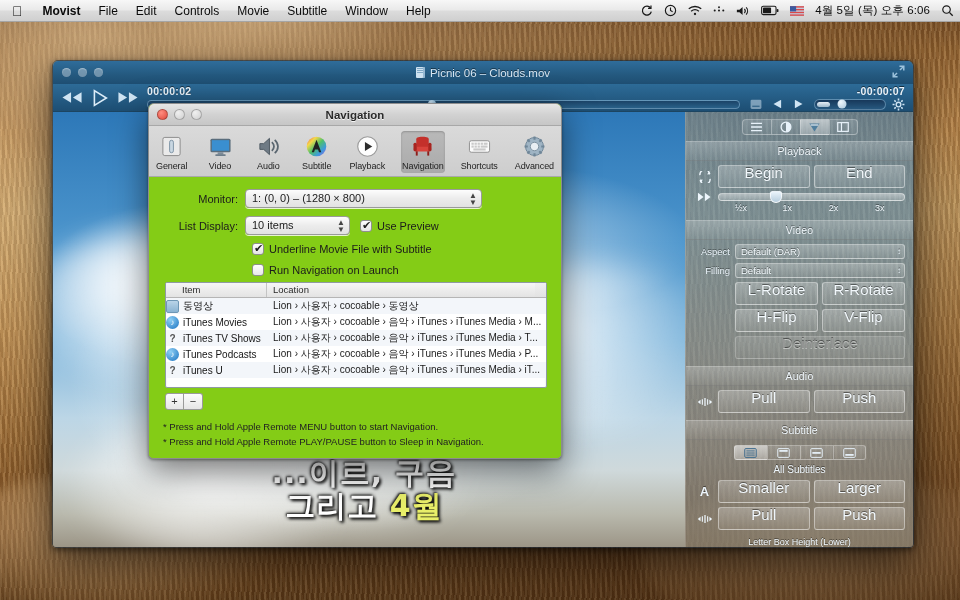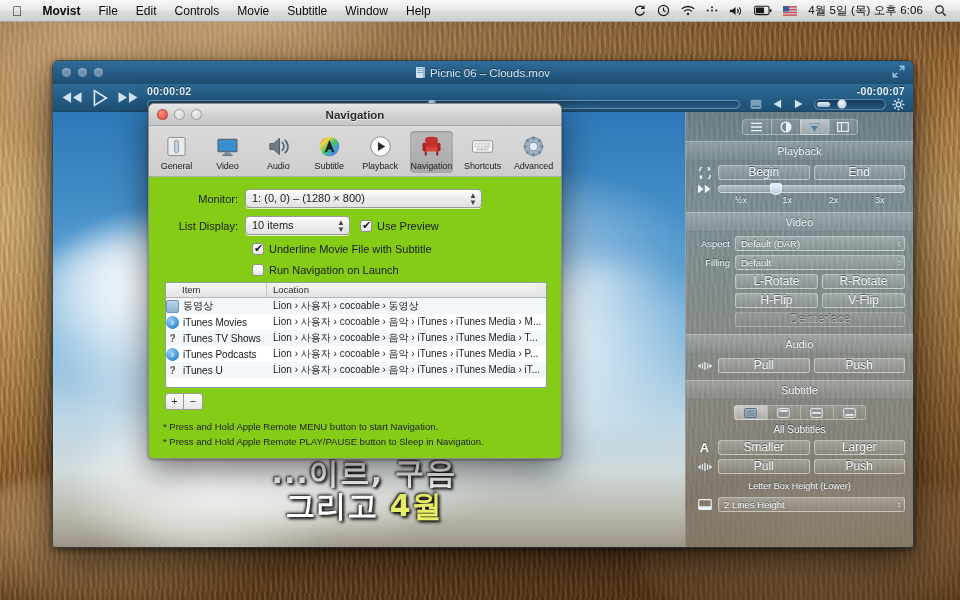--- a/index.html
+++ b/index.html
@@ -37,21 +37,21 @@
   .menubar {
     position: absolute; top:0; left:0; right:0; height:22px;
     background: linear-gradient(180deg,#f7f7f7 0%,#e9e9e9 48%,#dcdcdc 52%,#cfcfcf 100%);
     border-bottom:1px solid #a5a5a5;
     display:flex; align-items:center; z-index:50;
     font-size:12px; color:#0a0a0a;
   }
   .menubar .apple { padding:0 11px 0 12px; font-size:14px; line-height:1; }
   .menu-item { padding:0 9px; height:22px; line-height:22px; white-space:nowrap; }
   .menu-item.app-name { font-weight:bold; }
-  .menubar-right { margin-left:auto; display:flex; align-items:center; gap:11px; padding-right:13px; }
+  .menubar-right { margin-left:auto; display:flex; align-items:center; gap:11px; padding-right:6px; }
   .menubar-right .mb-ic { display:flex; align-items:center; justify-content:center; }
   .mb-clock { font-size:11.5px; white-space:nowrap; letter-spacing:.1px; }
 
   
   .player {
     position:absolute; left:52px; top:60px; width:862px; height:488px;
     border-radius:6px 6px 4px 4px;
     box-shadow: 0 14px 42px rgba(0,0,0,.62), 0 2px 6px rgba(0,0,0,.5);
     overflow:hidden;
     border:1px solid rgba(10,30,50,.65);
@@ -167,21 +167,21 @@
     text-align:center; font-size:10.5px; color:#f0f7fc; letter-spacing:.2px;
     padding:3px 0 3px; margin-top:2px;
     background: linear-gradient(180deg, rgba(255,255,255,.22), rgba(255,255,255,.04));
     border-top:1px solid rgba(255,255,255,.35);
     border-bottom:1px solid rgba(0,0,0,.18);
   }
   .sb-row { display:flex; align-items:center; gap:5px; padding:4px 8px 0 10px; }
   .sb-icon { width:17px; text-align:center; color:#eef6fc; flex:none; display:flex; align-items:center; justify-content:center; }
   .sb-lbl { font-size:9.5px; width:34px; text-align:right; flex:none; color:#e9f2f9; }
   .sb-btn {
-    flex:1; height:15px; line-height:13px; text-align:center; font-size:12px;
+    flex:1; height:23px; line-height:13px; text-align:center; font-size:15px;
     border:1px solid rgba(255,255,255,.42); border-radius:3px; color:#f2f8fc;
     background: linear-gradient(180deg, rgba(255,255,255,.26), rgba(255,255,255,.07));
   }
   .sb-btn.disabled { color:rgba(255,255,255,.42); border-color:rgba(255,255,255,.22);
                      background:linear-gradient(180deg, rgba(255,255,255,.13), rgba(255,255,255,.03)); }
   .sb-pair { display:flex; gap:4px; flex:1; }
   .sb-popup {
     flex:1; height:15px; line-height:13px; font-size:9.5px; padding:0 22px 0 5px;
     border:1px solid rgba(255,255,255,.42); border-radius:3px; color:#f2f8fc;
     background: linear-gradient(180deg, rgba(255,255,255,.26), rgba(255,255,255,.07));
@@ -227,21 +227,21 @@
   .pf-lights { display:flex; gap:6px; padding-left:8px; }
   .pf-dot { width:11px; height:11px; border-radius:50%; border:1px solid rgba(0,0,0,.25); }
   .pf-close { background:radial-gradient(circle at 35% 30%,#ff8d80,#e04a3c); }
   .pf-min { background:radial-gradient(circle at 35% 30%,#f0f0f0,#cfcfcf); }
   .pf-max { background:radial-gradient(circle at 35% 30%,#f0f0f0,#cfcfcf); }
   .prefs-title {
     position:absolute; left:0; right:0; text-align:center;
     font-size:11.5px; font-weight:bold; color:#2b2b2b; text-shadow:0 1px 0 rgba(255,255,255,.8);
   }
   .prefs-toolbar {
-    display:flex; align-items:flex-end; justify-content:center; gap:8px;
+    display:flex; align-items:flex-end; justify-content:center; gap:15px;
     padding:5px 6px 3px;
     background: linear-gradient(180deg,#dadada 0%,#cdcdcd 100%);
     border-bottom:1px solid #a9a9a9;
   }
   .tb-item { width:48px; display:flex; flex-direction:column; align-items:center; gap:2px;
              padding:2px 1px 2px; border-radius:4px; }
   .tb-item.active { background: linear-gradient(180deg,#b9b9b9,#aaaaaa); box-shadow: inset 0 1px 2px rgba(0,0,0,.22); }
   .tb-ic { width:26px; height:26px; display:flex; align-items:center; justify-content:center; }
   .tb-lbl { font-size:9px; color:#222; letter-spacing:-.1px; white-space:nowrap; }
 

